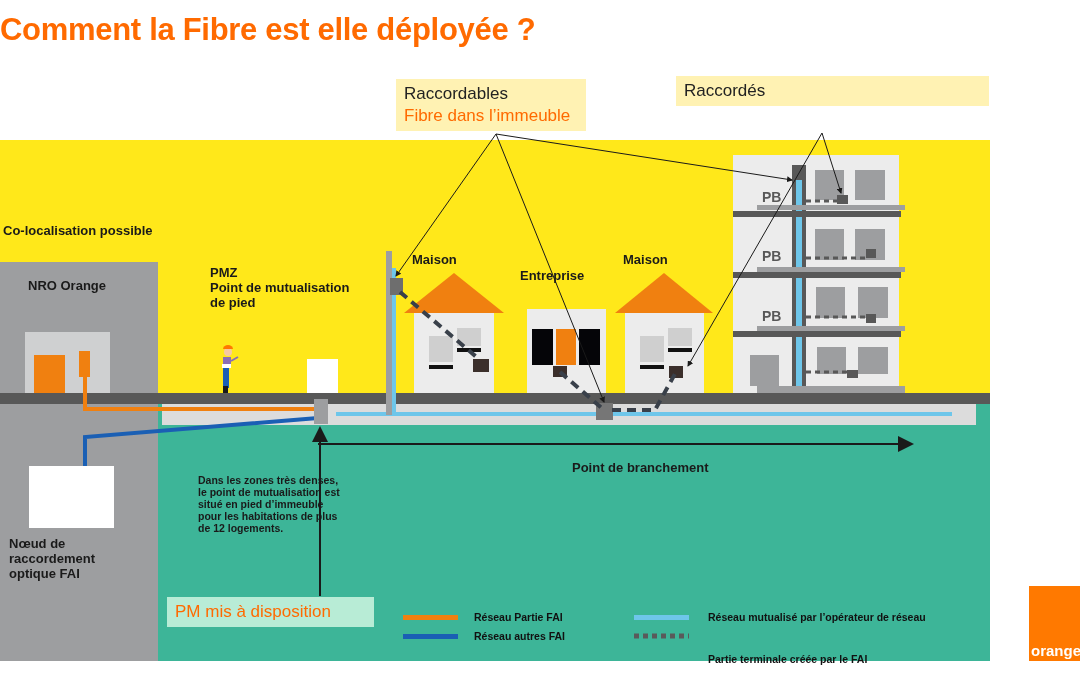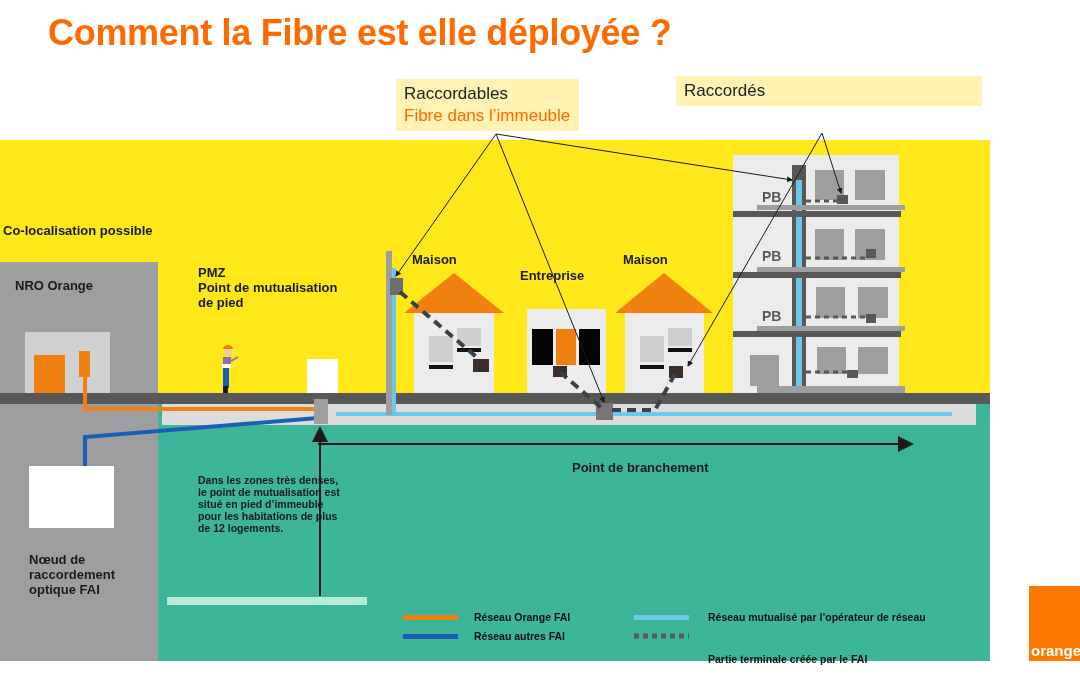--- a/index.html
+++ b/index.html
@@ -1,19 +1,19 @@
 <!DOCTYPE html>
 <html><head>
 <meta charset="utf-8">
 <style>
   html, body { margin: 0; padding: 0; background: #ffffff; }
   body { width: 1080px; height: 675px; position: relative; overflow: hidden; font-family: "Liberation Sans", sans-serif; }
   .abs { position: absolute; }
-  #title { left: 0px; top: 12px; font-size: 36px; font-weight: bold; color: #ff6a00; letter-spacing: -0.3px; white-space: nowrap; margin-left: 48px; }
-  .callout { background: #fff2b3; font-size: 17px; line-height: 22px; padding: 4px 1px 4px 8px; }
+  #title { left: 0px; top: 12px; font-size: 31px; font-weight: bold; color: #ff6a00; letter-spacing: -0.3px; white-space: nowrap; }
+  .callout { background: #fff2b3; font-size: 17px; line-height: 22px; padding: 4px 8px 4px 8px; }
   .callout .l1 { color: #222; }
   .callout .l2 { color: #ff6a00; }
   .lbl { font-size: 13px; font-weight: bold; color: #1a1a1a; line-height: 15px; white-space: nowrap; }
   .note { font-size: 10.5px; font-weight: bold; color: #1a1a1a; line-height: 12px; }
   .legend-text { font-size: 10.5px; font-weight: bold; color: #111; white-space: nowrap; }
   svg { position: absolute; left: 0; top: 0; }
   #logo { left: 1029px; top: 586px; width: 51px; height: 75px; background: #ff7900; }
   #logo span { position: absolute; left: 2px; bottom: 2px; color: #fff; font-size: 15px; font-weight: bold; white-space: nowrap; }
 </style>
 </head>
@@ -157,49 +157,50 @@
 </svg>
 
 <div class="abs callout" style="left:396px; top:79px; width:174px;">
   <div class="l1">Raccordables</div>
   <div class="l2">Fibre dans l’immeuble</div>
 </div>
 <div class="abs callout" style="left:676px; top:76px; width:297px;">
   <div class="l1">Raccordés</div>
 </div>
 <div class="abs callout" style="left:167px; top:597px; width:191px; background:#b8ecd6;">
+  <div class="l2">PM mis à disposition</div>
 </div>
 
 <div class="abs lbl" style="left:3px; top:223px;">Co-localisation possible</div>
-<div class="abs lbl" style="left:15px; top:278px;">NRO Orange</div>
-<div class="abs lbl" style="left:198px; top:265px;">
+<div class="abs lbl" style="left:28px; top:278px;">NRO Orange</div>
+<div class="abs lbl" style="left:210px; top:265px;">
   <div>PMZ</div>
   <div>Point de mutualisation</div>
   <div>de pied</div>
 </div>
 <div class="abs lbl" style="left:412px; top:252px;">Maison</div>
 <div class="abs lbl" style="left:520px; top:268px;">Entreprise</div>
 <div class="abs lbl" style="left:623px; top:252px;">Maison</div>
 <div class="abs lbl" style="left:762px; top:190px; color:#585858; font-size:14px;">PB</div>
 <div class="abs lbl" style="left:762px; top:249px; color:#585858; font-size:14px;">PB</div>
 <div class="abs lbl" style="left:762px; top:309px; color:#585858; font-size:14px;">PB</div>
 <div class="abs lbl" style="left:572px; top:460px;">Point de branchement</div>
-<div class="abs lbl" style="left:9px; top:552px;margin-left:20px;">
+<div class="abs lbl" style="left:9px; top:536px;">
   <div>Nœud de</div>
   <div>raccordement</div>
   <div>optique FAI</div>
 </div>
 <div class="abs note" style="left:198px; top:474px; width:175px;">
   <div>Dans les zones très denses,</div>
   <div>le point de mutualisation est</div>
   <div>situé en pied d’immeuble</div>
   <div>pour les habitations de plus</div>
   <div>de 12 logements.</div>
 </div>
 
-<div class="abs legend-text" style="left:474px; top:611px;">Réseau Orange FAI</div>
+<div class="abs legend-text" style="left:474px; top:611px;">Réseau Partie FAI</div>
 <div class="abs legend-text" style="left:474px; top:630px;">Réseau autres FAI</div>
 <div class="abs legend-text" style="left:708px; top:611px;">Réseau mutualisé par l’opérateur de réseau</div>
 <div class="abs legend-text" style="left:708px; top:630px;margin-top:23px;">Partie terminale créée par le FAI</div>
 
 <div id="logo" class="abs">
   <span>orange</span>
 </div>
 
 </body></html>

